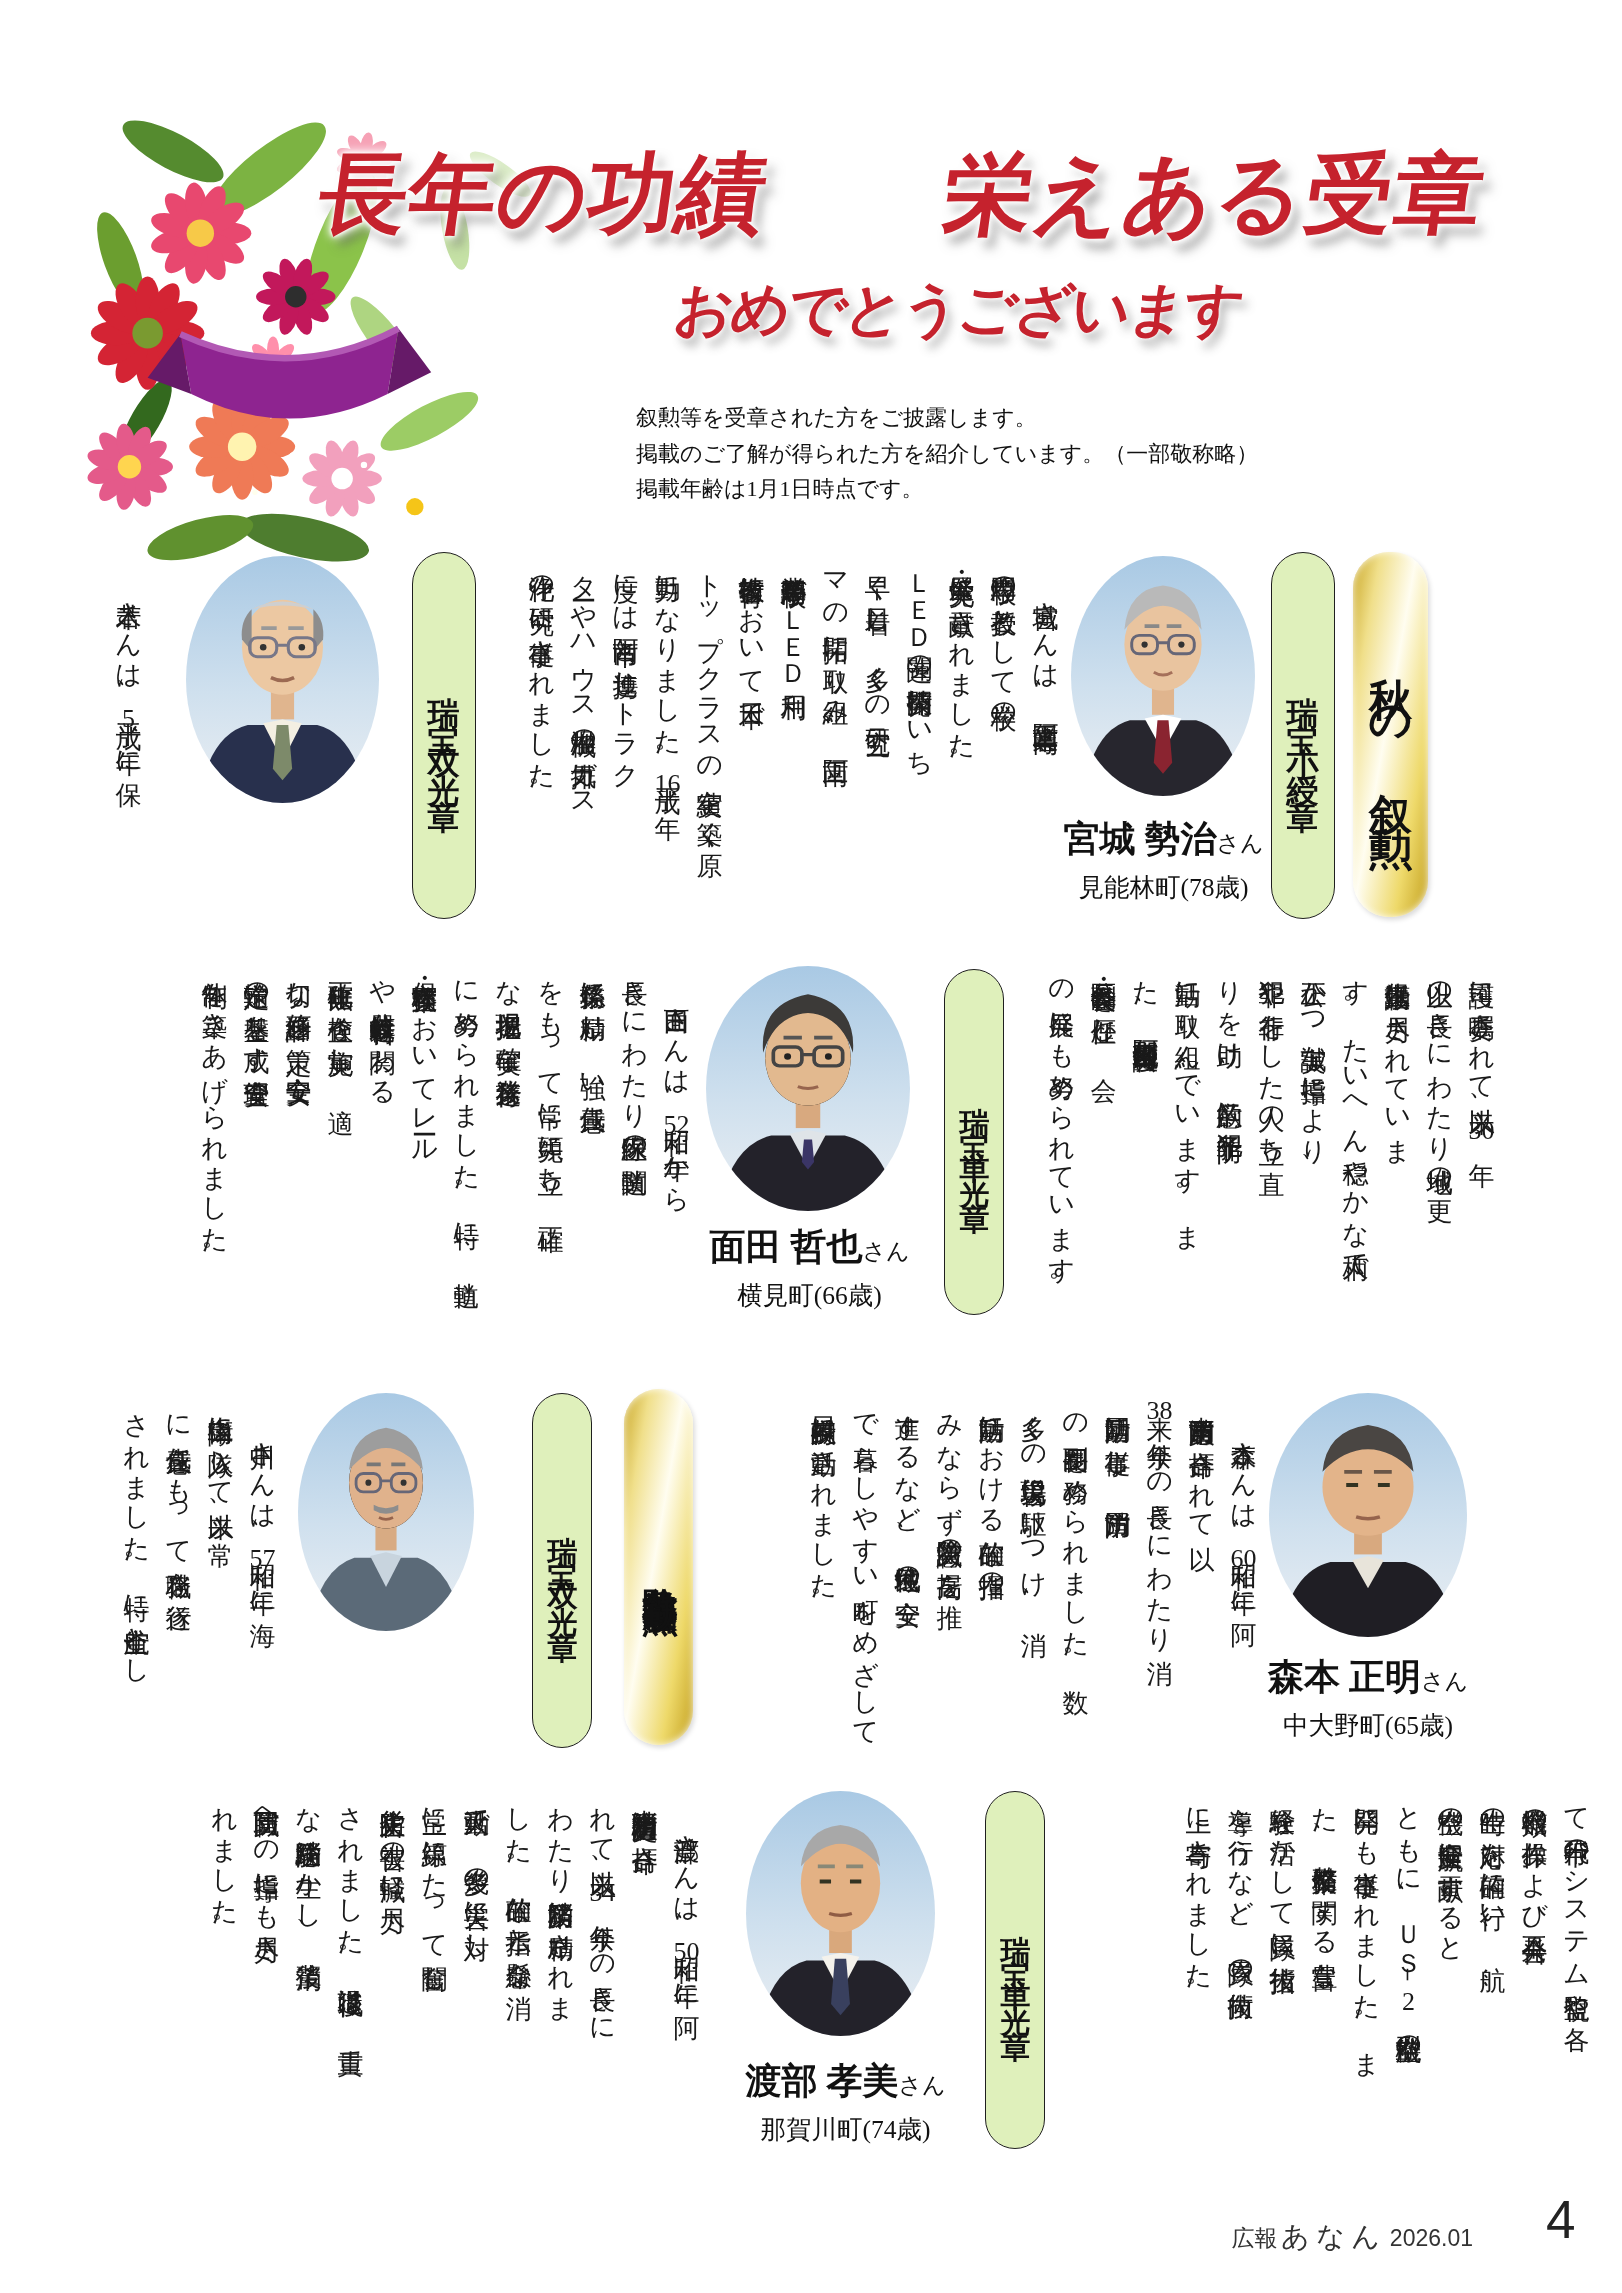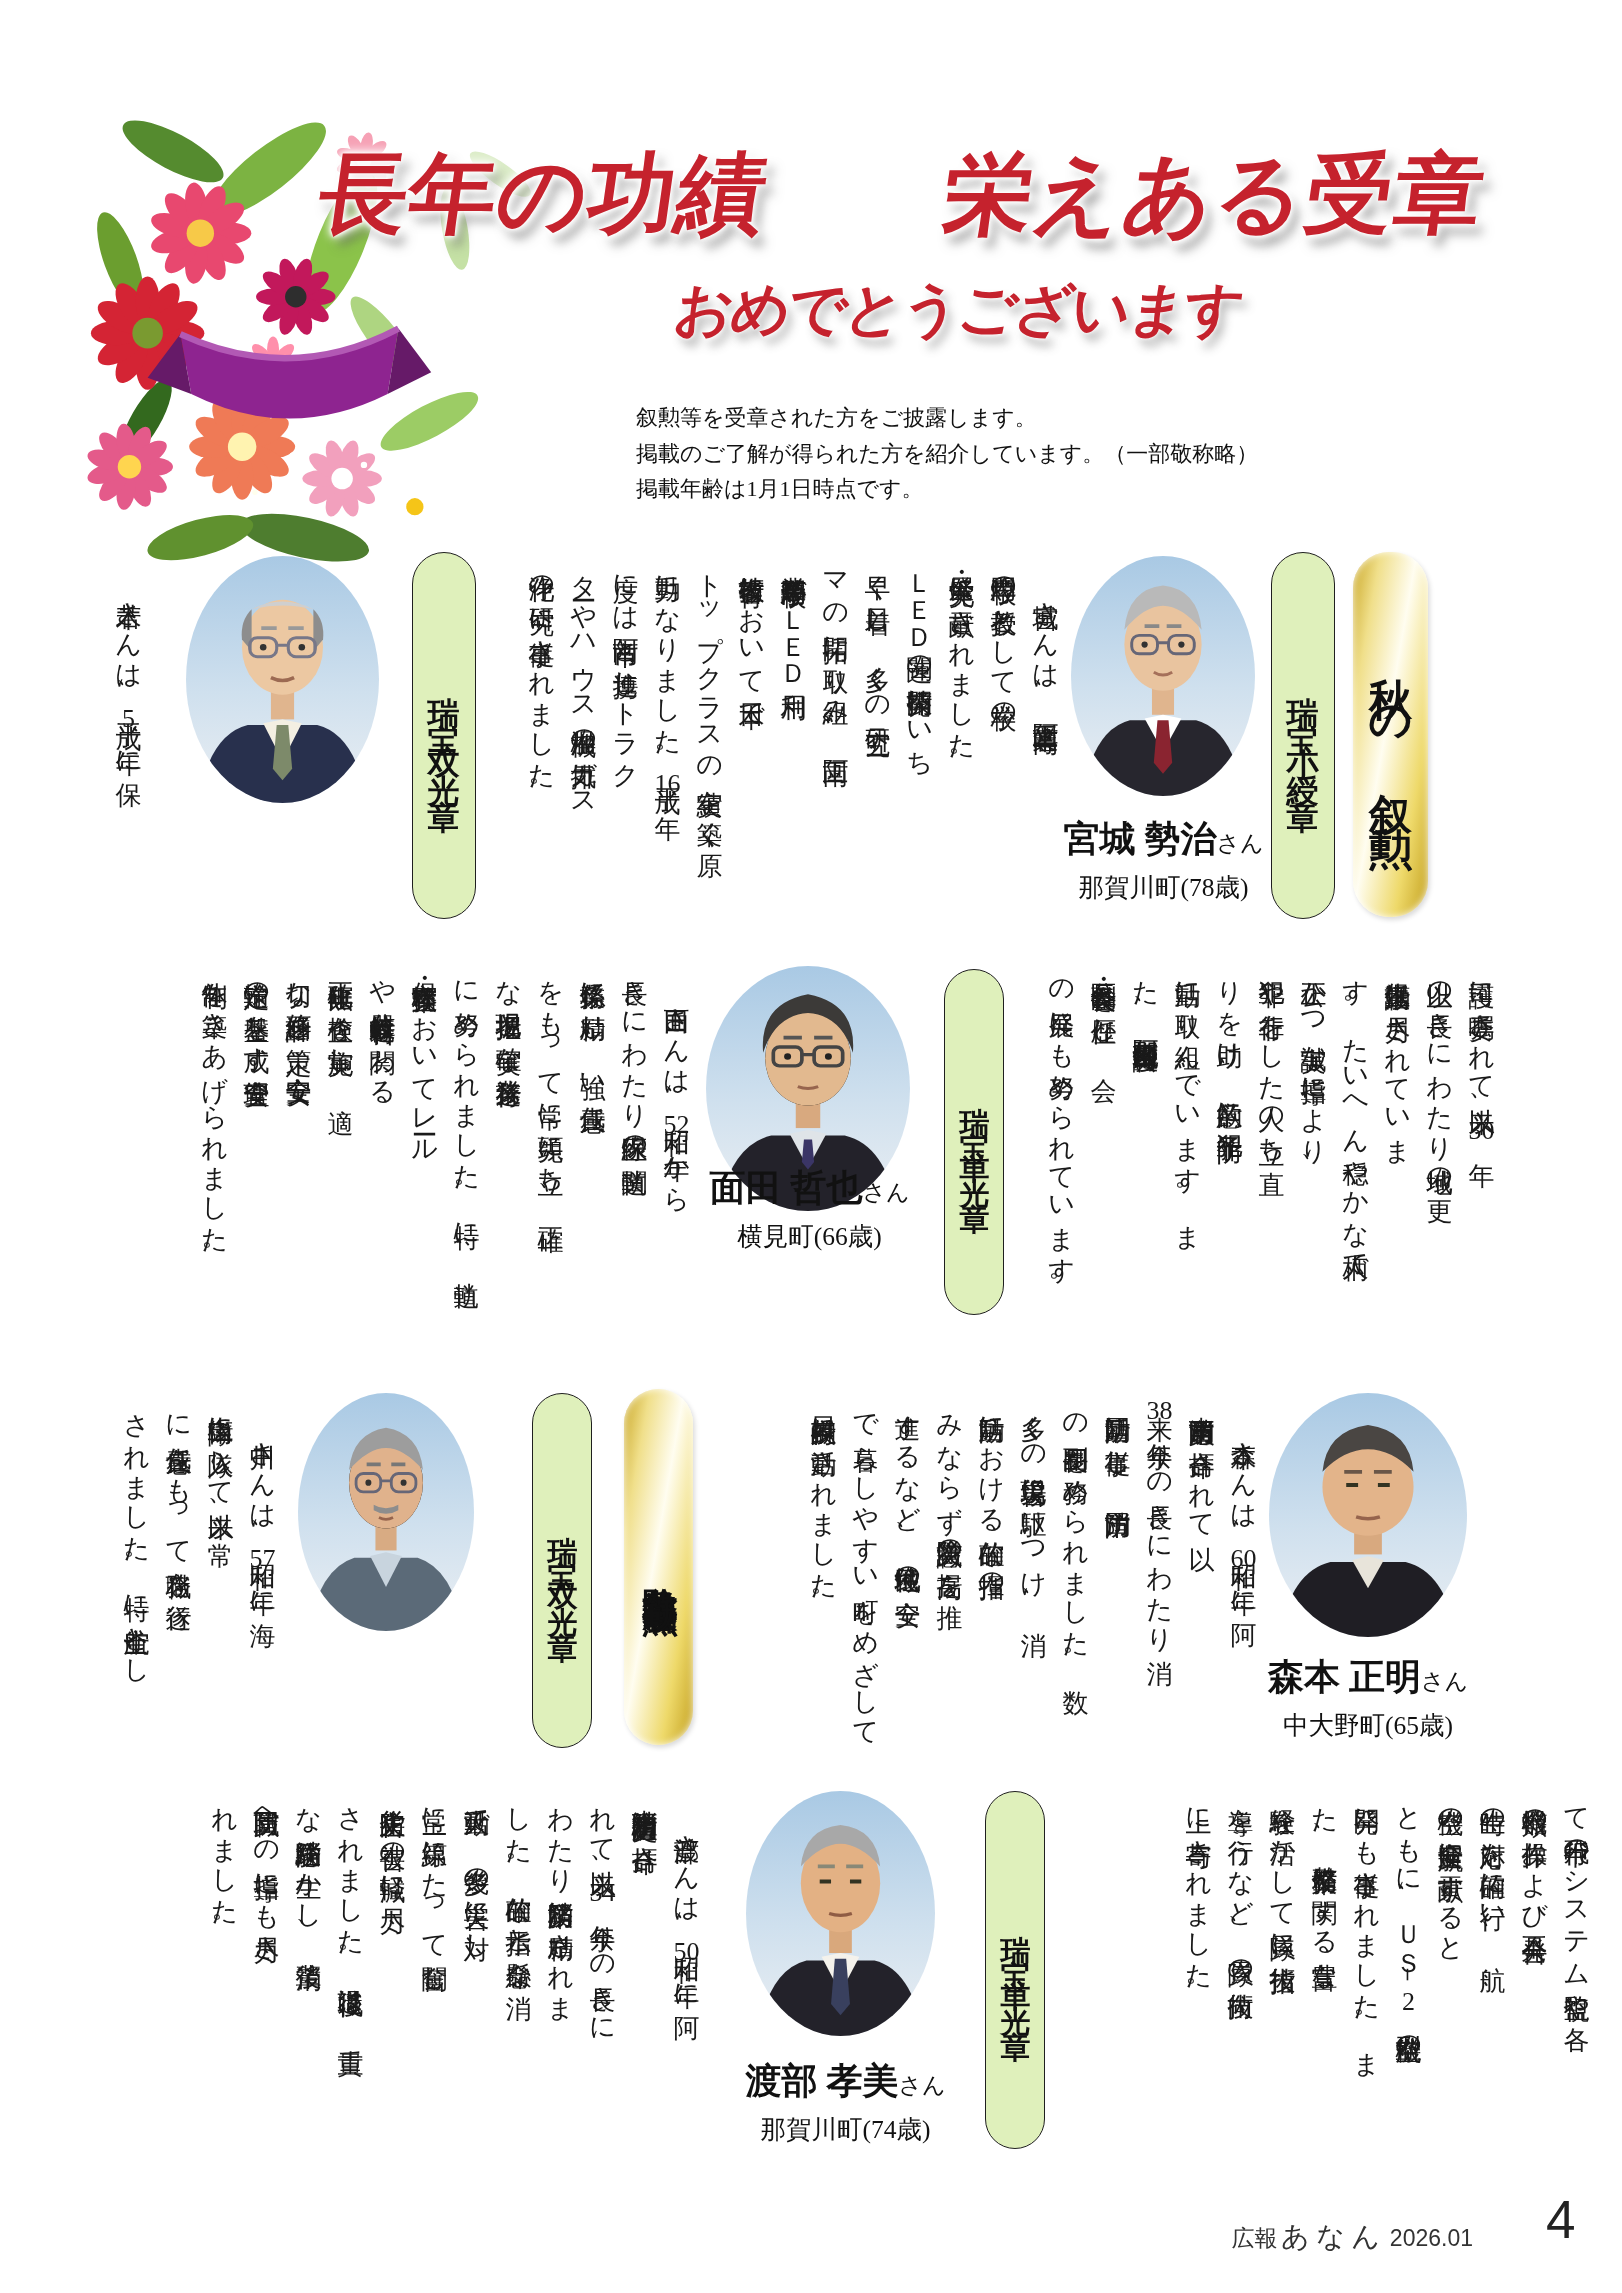--- a/index.html
+++ b/index.html
@@ -228,21 +228,21 @@
       <circle cx="40" cy="48" r="1.7" fill="#333"></circle>
         <circle cx="60" cy="48" r="1.7" fill="#333"></circle>
       <path d="M45 63 Q50 66 55 63" stroke="#a5705a" stroke-width="1.6" fill="none"></path>
       <path d="M6 130 Q12 94 32 89 L68 89 Q88 94 94 130 Z" fill="#27262e"></path>
       <path d="M40 88 L50 86 L60 88 L50 106 Z" fill="#fff"></path>
       <path d="M47 89 L53 89 L55 112 L50 118 L45 112 Z" fill="#8a2430"></path>
     </svg>
   </div>
   <div class="name-block" style="left:1036px;top:815px;width:255px;">
     <div class="name-line"><span>宮城 勢治</span><span class="name-hono">さん</span></div>
-    <div class="name-addr">那賀川町(78歳)</div>
+    <div class="name-addr">見能林町(78歳)</div>
   </div>
   <div class="vtext" style="left:522px;top:556px;width:544px;height:396px;">　宮城さんは、阿南工業高等
 専門学校の教授として学校の
 発展・充実に貢献されました。
 ＬＥＤ関連の技術開発にいち
 早く着目し、多くの研究テー
 マの開拓に取り組み、阿南工
 業高等専門学校がＬＥＤ利用
 技術者教育において日本で
 トップクラスの実績を築く原
@@ -308,21 +308,21 @@
           <path d="M47 47 h6"></path>
       </g>
       <circle cx="40" cy="48" r="1.7" fill="#222"></circle>
         <circle cx="60" cy="48" r="1.7" fill="#222"></circle>
       <path d="M45 64 Q50 66 55 64" stroke="#97654e" stroke-width="1.6" fill="none"></path>
       <path d="M6 130 Q12 95 32 90 L68 90 Q88 95 94 130 Z" fill="#23222a"></path>
       <path d="M41 89 L50 87 L59 89 L50 107 Z" fill="#dfe4e8"></path>
       <path d="M48 92 L52 92 L53 104 L50 108 L47 104 Z" fill="#3a3566"></path>
     </svg>
   </div>
-  <div class="name-block" style="left:673px;top:1164px;width:273px;text-align:center;">
+  <div class="name-block" style="left:673px;top:1223px;width:273px;text-align:center;">
     <div class="name-line"><span>面田 哲也</span><span class="name-hono">さん</span></div>
     <div class="name-addr">横見町(66歳)</div>
   </div>
   <div class="vtext" style="left:195px;top:962px;width:502px;height:396px;">　面田さんは、昭和<span class="tcy">52</span>年から
 長きにわたり保線区の軌道関
 係業務に精励し、強い責任感
 をもって常に先頭に立ち、正確
 な現場把握と確実な業務遂行
 に努められました。特に、軌道
 保守・検査業務においてレール

